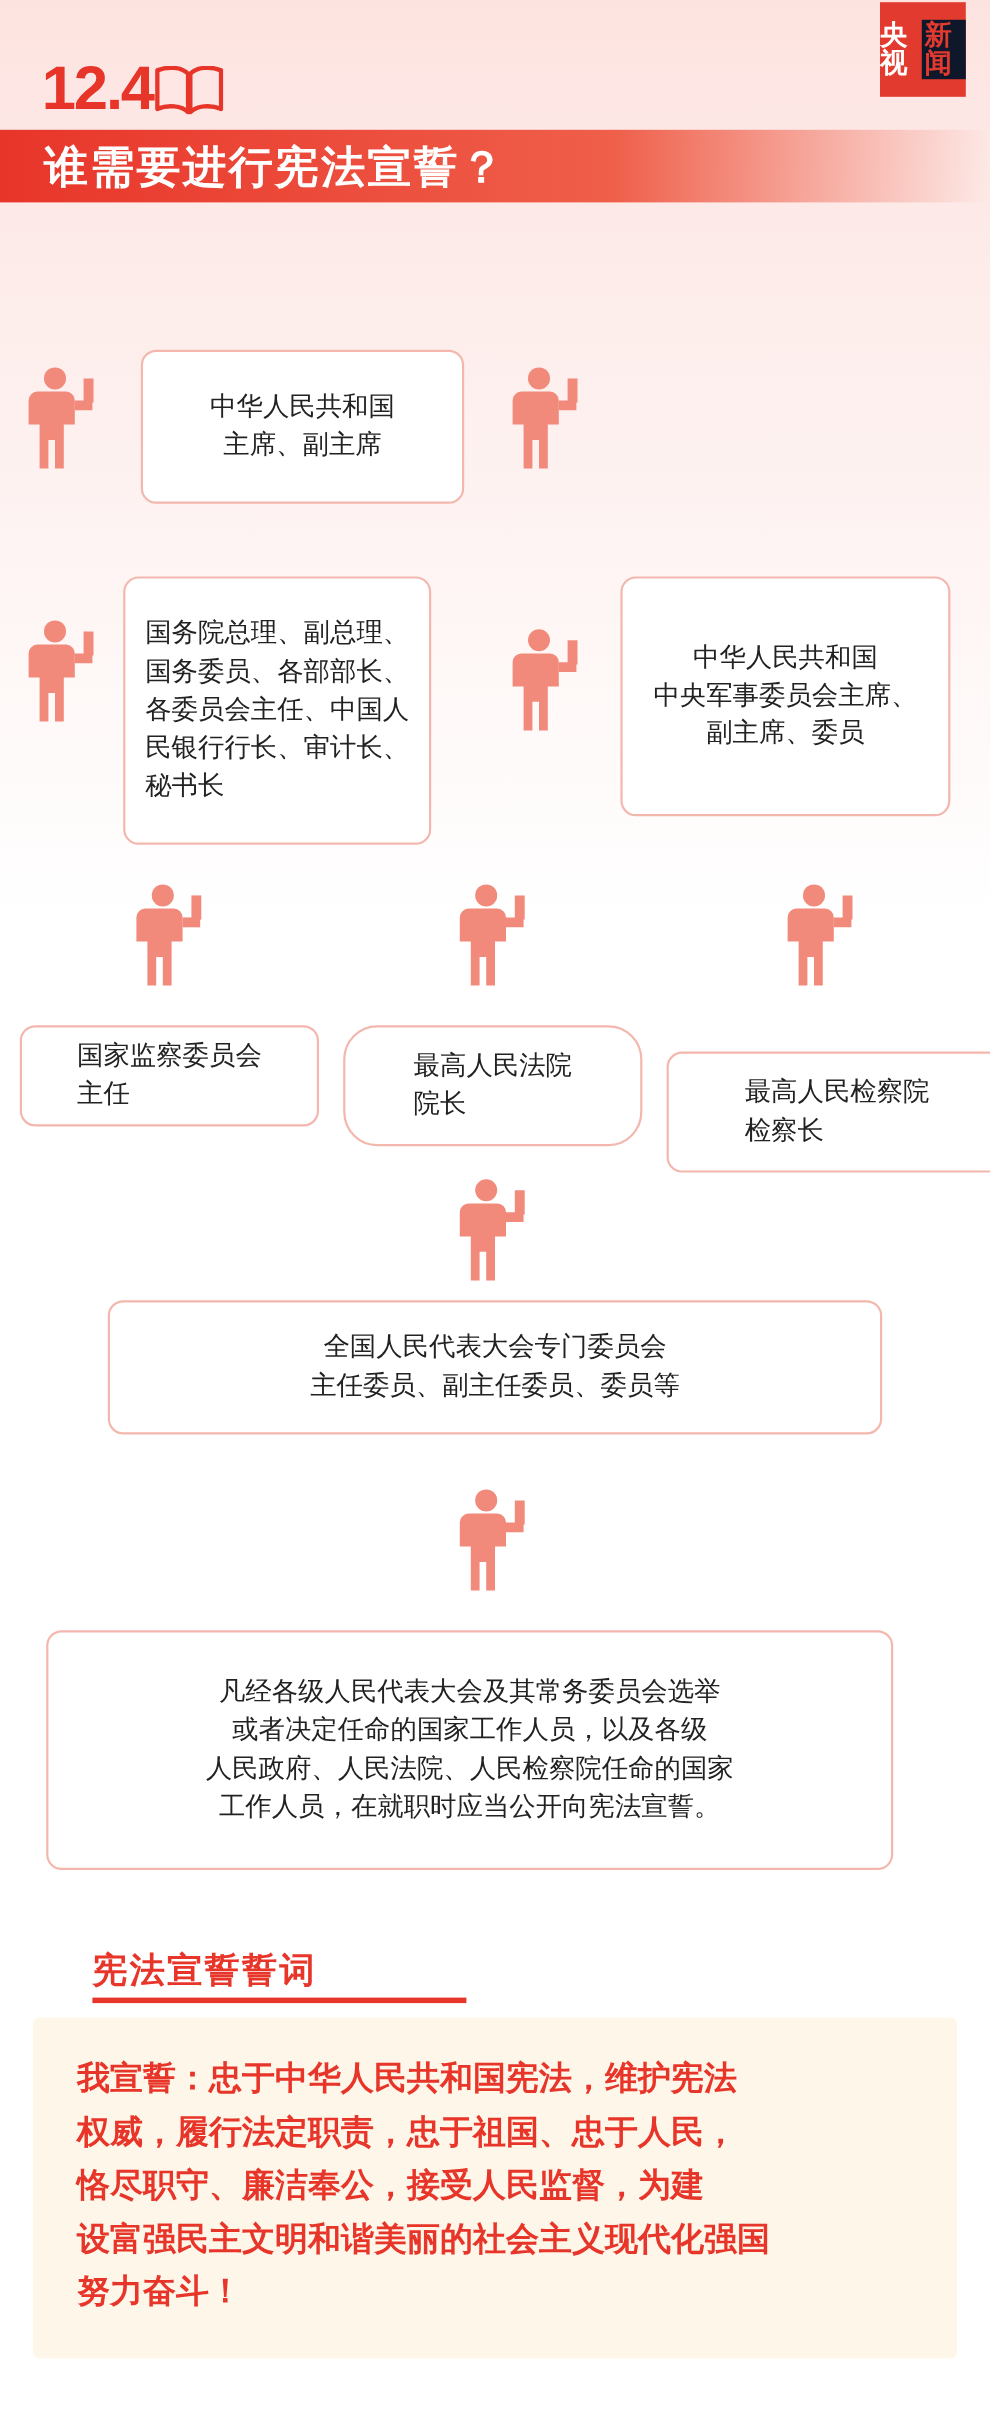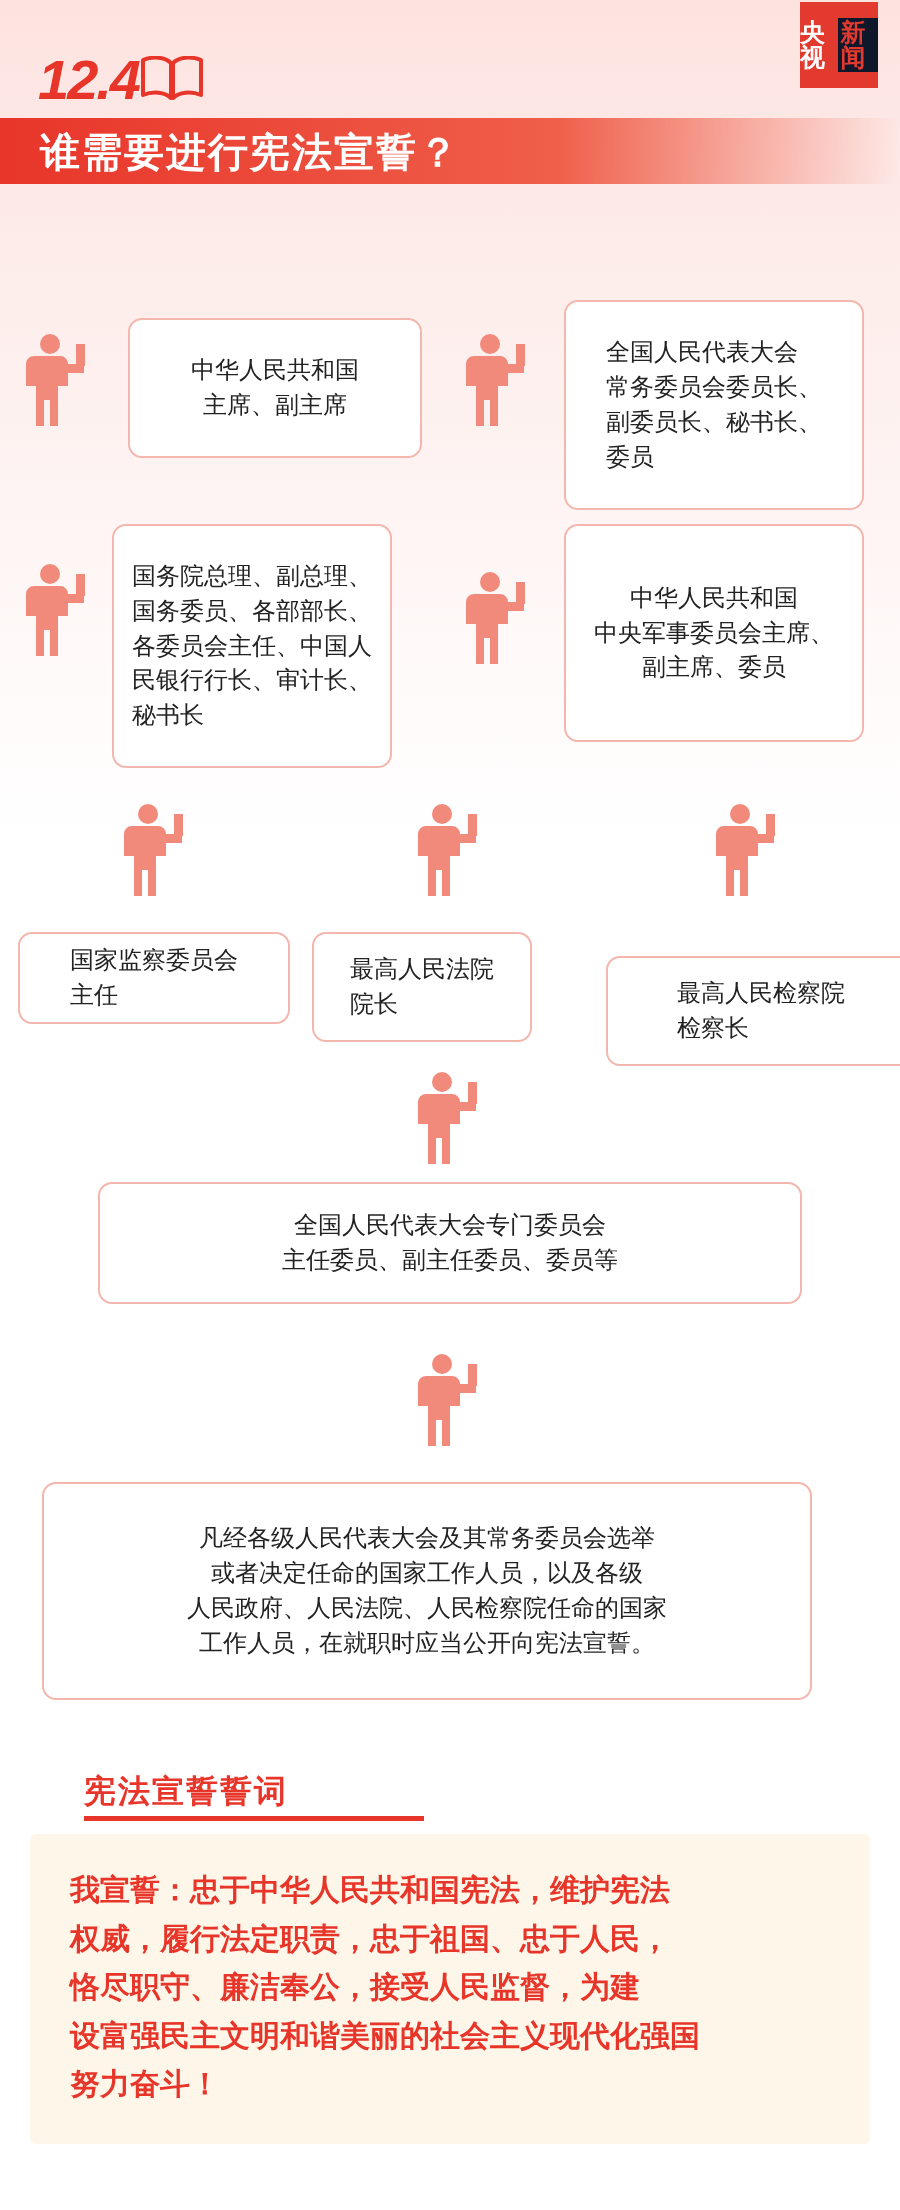--- a/index.html
+++ b/index.html
@@ -47,23 +47,22 @@
     background: #0f172a;
     color: #e23a2e;
     padding: 2px 3px;
   }
 
   .date-row {
     position: absolute;
     top: 52px;
     left: 38px;
     display: flex;
-    align-items: center;
+    align-items: flex-end;
     gap: 2px;
-    font-style: italic;
   }
   .date-text {
     font-size: 56px;
     font-weight: bold;
     color: #e8352a;
     letter-spacing: -2px;
     line-height: 1;
     font-family: "Liberation Sans", sans-serif;
   }
   .book-icon {
@@ -200,26 +199,20 @@
   </div>
 
   <div class="person" style="left:462px; top:330px;">
     <svg viewBox="0 0 70 100" xmlns="http://www.w3.org/2000/svg">
       <circle cx="28" cy="14" r="10" fill="#f28a7c"></circle>
       <path d="M20 26 h18 a8 8 0 0 1 8 8 v22 h-10 v40 h-8 v-26 h-6 v26 h-8 v-40 h-10 v-22 a8 8 0 0 1 8 -8 z" fill="#f28a7c"></path>
       <path d="M46 34 h16 v9 h-16 z" fill="#f28a7c"></path>
       <path d="M54 14 h9 v22 h-9 z" fill="#f28a7c"></path>
     </svg>
   </div>
-  <div class="box" style="left:564px; top:300px; width:300px; height:210px;">
-    <div class="box-text">全国人民代表大会
-常务委员会委员长、
-副委员长、秘书长、
-委员</div>
-  </div>
 
   <div class="person" style="left:22px; top:560px;">
     <svg viewBox="0 0 70 100" xmlns="http://www.w3.org/2000/svg">
       <circle cx="28" cy="14" r="10" fill="#f28a7c"></circle>
       <path d="M20 26 h18 a8 8 0 0 1 8 8 v22 h-10 v40 h-8 v-26 h-6 v26 h-8 v-40 h-10 v-22 a8 8 0 0 1 8 -8 z" fill="#f28a7c"></path>
       <path d="M46 34 h16 v9 h-16 z" fill="#f28a7c"></path>
       <path d="M54 14 h9 v22 h-9 z" fill="#f28a7c"></path>
     </svg>
   </div>
   <div class="box" style="left:112px; top:524px; width:280px; height:244px;">
@@ -258,21 +251,21 @@
   </div>
 
   <div class="person" style="left:414px; top:800px;">
     <svg viewBox="0 0 70 100" xmlns="http://www.w3.org/2000/svg">
       <circle cx="28" cy="14" r="10" fill="#f28a7c"></circle>
       <path d="M20 26 h18 a8 8 0 0 1 8 8 v22 h-10 v40 h-8 v-26 h-6 v26 h-8 v-40 h-10 v-22 a8 8 0 0 1 8 -8 z" fill="#f28a7c"></path>
       <path d="M46 34 h16 v9 h-16 z" fill="#f28a7c"></path>
       <path d="M54 14 h9 v22 h-9 z" fill="#f28a7c"></path>
     </svg>
   </div>
-  <div class="box" style="left:312px; top:932px; width:220px; height:110px;">
+  <div class="box" style="left:312px; top:932px; width:272px; height:110px;border-radius:31px;">
     <div class="box-text">最高人民法院
 院长</div>
   </div>
 
   <div class="person" style="left:712px; top:800px;">
     <svg viewBox="0 0 70 100" xmlns="http://www.w3.org/2000/svg">
       <circle cx="28" cy="14" r="10" fill="#f28a7c"></circle>
       <path d="M20 26 h18 a8 8 0 0 1 8 8 v22 h-10 v40 h-8 v-26 h-6 v26 h-8 v-40 h-10 v-22 a8 8 0 0 1 8 -8 z" fill="#f28a7c"></path>
       <path d="M46 34 h16 v9 h-16 z" fill="#f28a7c"></path>
       <path d="M54 14 h9 v22 h-9 z" fill="#f28a7c"></path>

